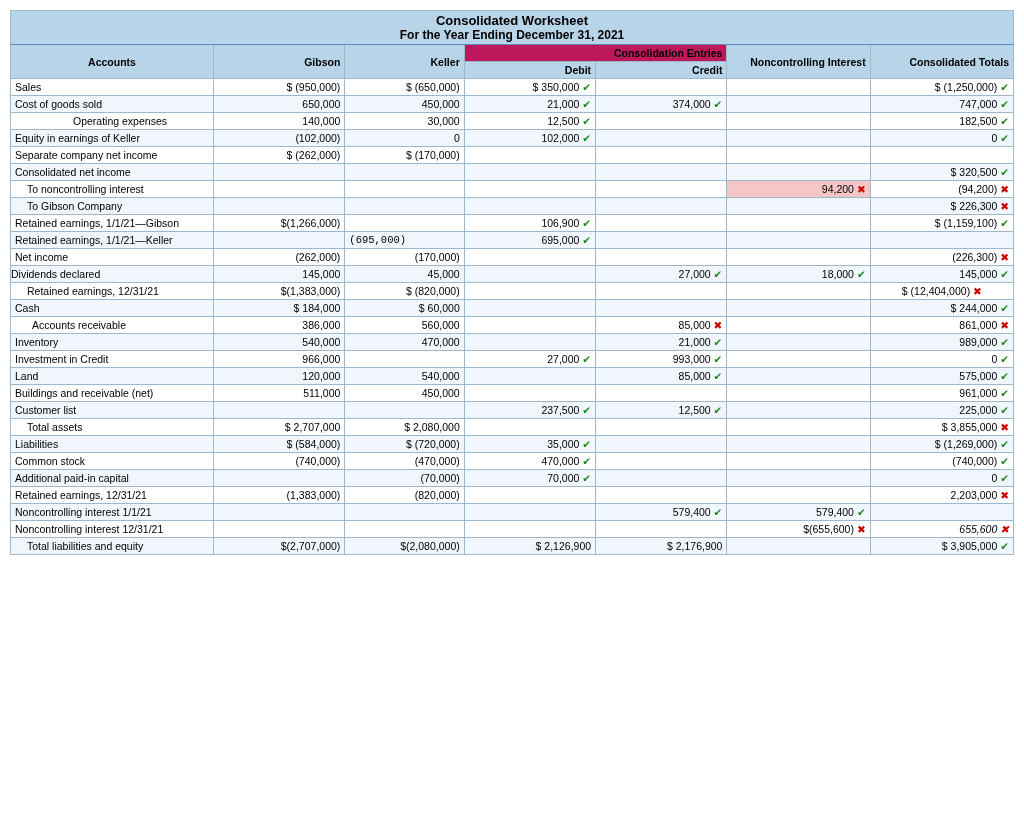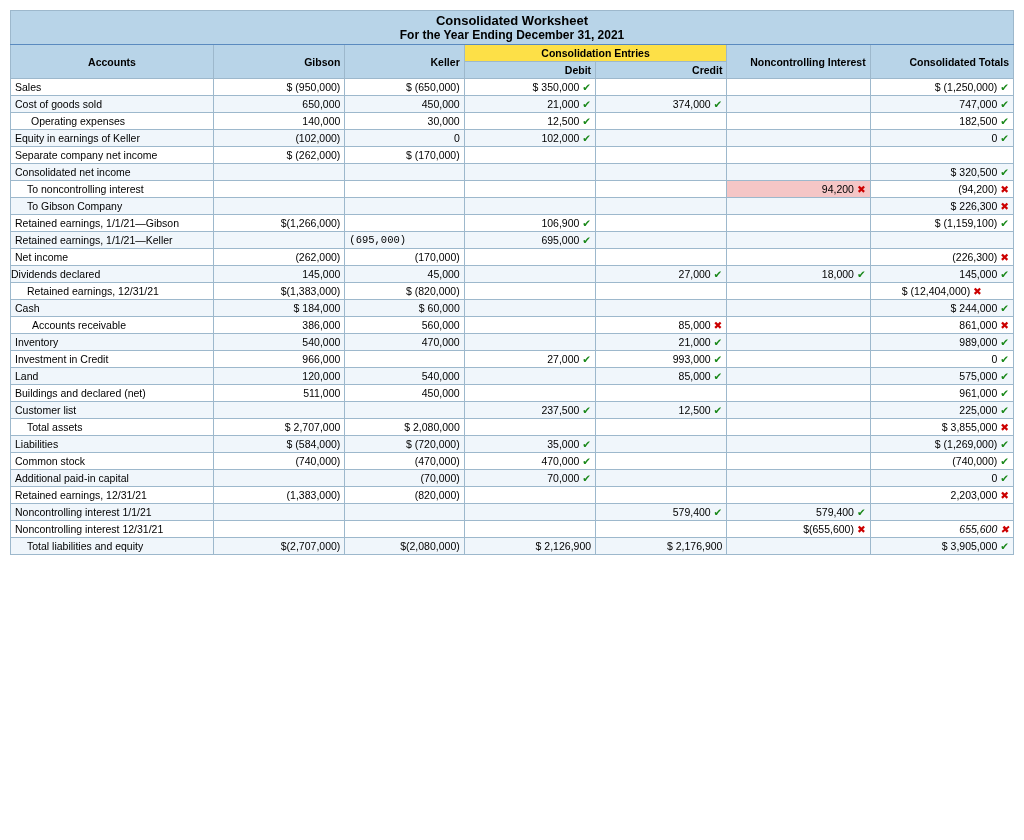--- a/index.html
+++ b/index.html
@@ -9,21 +9,21 @@
     th, td { border: 1px solid #9db8cc; padding: 2px 4px; font-size: 10.5px; vertical-align: middle; }
     th { background: #b8d4e8; text-align: center; font-weight: bold; }
     td { background: #fff; }
     .col-accounts { width: 170px; }
     .col-gibson { width: 110px; text-align: right; }
     .col-keller { width: 100px; text-align: right; }
     .col-debit { width: 110px; text-align: right; }
     .col-credit { width: 110px; text-align: right; }
     .col-nci { width: 120px; text-align: right; }
     .col-consol { width: 120px; text-align: right; }
-    .header-consolidation-entries { background: #fde047; text-align: center; margin-top: 48px; }
+    .header-consolidation-entries { background: #be185d; text-align: right; margin-top: 48px; }
     tr:nth-child(even) td { background: #f0f6fb; }
     tr:nth-child(odd) td { background: #fff; }
     td.accounts-col { text-align: left; }
     .check { color: #198819; }
     .cross { color: #cc0000; }
   </style>
 </head>
 <body>
 
 <div class="worksheet-container">
@@ -61,21 +61,21 @@
         <tr style="background-color: rgb(240, 246, 251);">
           <td class="accounts-col col-accounts" style="padding-left: 4px;">Cost of goods sold</td>
           <td style="text-align: right; white-space: nowrap;">650,000</td>
           <td style="text-align: right; white-space: nowrap;">450,000</td>
           <td style="text-align: right; white-space: nowrap;">21,000 <span class="check">✔</span></td>
           <td style="text-align: right; white-space: nowrap;">374,000 <span class="check">✔</span></td>
           <td style="text-align: right; white-space: nowrap;"></td>
           <td style="text-align: right; white-space: nowrap;">747,000 <span class="check">✔</span></td>
         </tr>
         <tr style="background-color: rgb(255, 255, 255);">
-          <td class="accounts-col col-accounts" style="padding-left: 20px;">Operating expenses</td>
+          <td class="accounts-col col-accounts" style="padding-left: 20px; text-align: center;">Operating expenses</td>
           <td style="text-align: right; white-space: nowrap;">140,000</td>
           <td style="text-align: right; white-space: nowrap;">30,000</td>
           <td style="text-align: right; white-space: nowrap;">12,500 <span class="check">✔</span></td>
           <td style="text-align: right; white-space: nowrap;"></td>
           <td style="text-align: right; white-space: nowrap;"></td>
           <td style="text-align: right; white-space: nowrap;">182,500 <span class="check">✔</span></td>
         </tr>
         <tr style="background-color: rgb(240, 246, 251);">
           <td class="accounts-col col-accounts" style="padding-left: 4px;">Equity in earnings of Keller</td>
           <td style="text-align: right; white-space: nowrap;">(102,000)</td>
@@ -205,21 +205,21 @@
         <tr style="background-color: rgb(240, 246, 251);">
           <td class="accounts-col col-accounts" style="padding-left: 4px;">Land</td>
           <td style="text-align: right; white-space: nowrap;">120,000</td>
           <td style="text-align: right; white-space: nowrap;">540,000</td>
           <td style="text-align: right; white-space: nowrap;"></td>
           <td style="text-align: right; white-space: nowrap;">85,000 <span class="check">✔</span></td>
           <td style="text-align: right; white-space: nowrap;"></td>
           <td style="text-align: right; white-space: nowrap;">575,000 <span class="check">✔</span></td>
         </tr>
         <tr style="background-color: rgb(255, 255, 255);">
-          <td class="accounts-col col-accounts" style="padding-left: 4px;">Buildings and declared (net)</td>
+          <td class="accounts-col col-accounts" style="padding-left: 4px;">Buildings and receivable (net)</td>
           <td style="text-align: right; white-space: nowrap;">511,000</td>
           <td style="text-align: right; white-space: nowrap;">450,000</td>
           <td style="text-align: right; white-space: nowrap;"></td>
           <td style="text-align: right; white-space: nowrap;"></td>
           <td style="text-align: right; white-space: nowrap;"></td>
           <td style="text-align: right; white-space: nowrap;">961,000 <span class="check">✔</span></td>
         </tr>
         <tr style="background-color: rgb(240, 246, 251);">
           <td class="accounts-col col-accounts" style="padding-left: 4px;">Customer list</td>
           <td style="text-align: right; white-space: nowrap;"></td>

